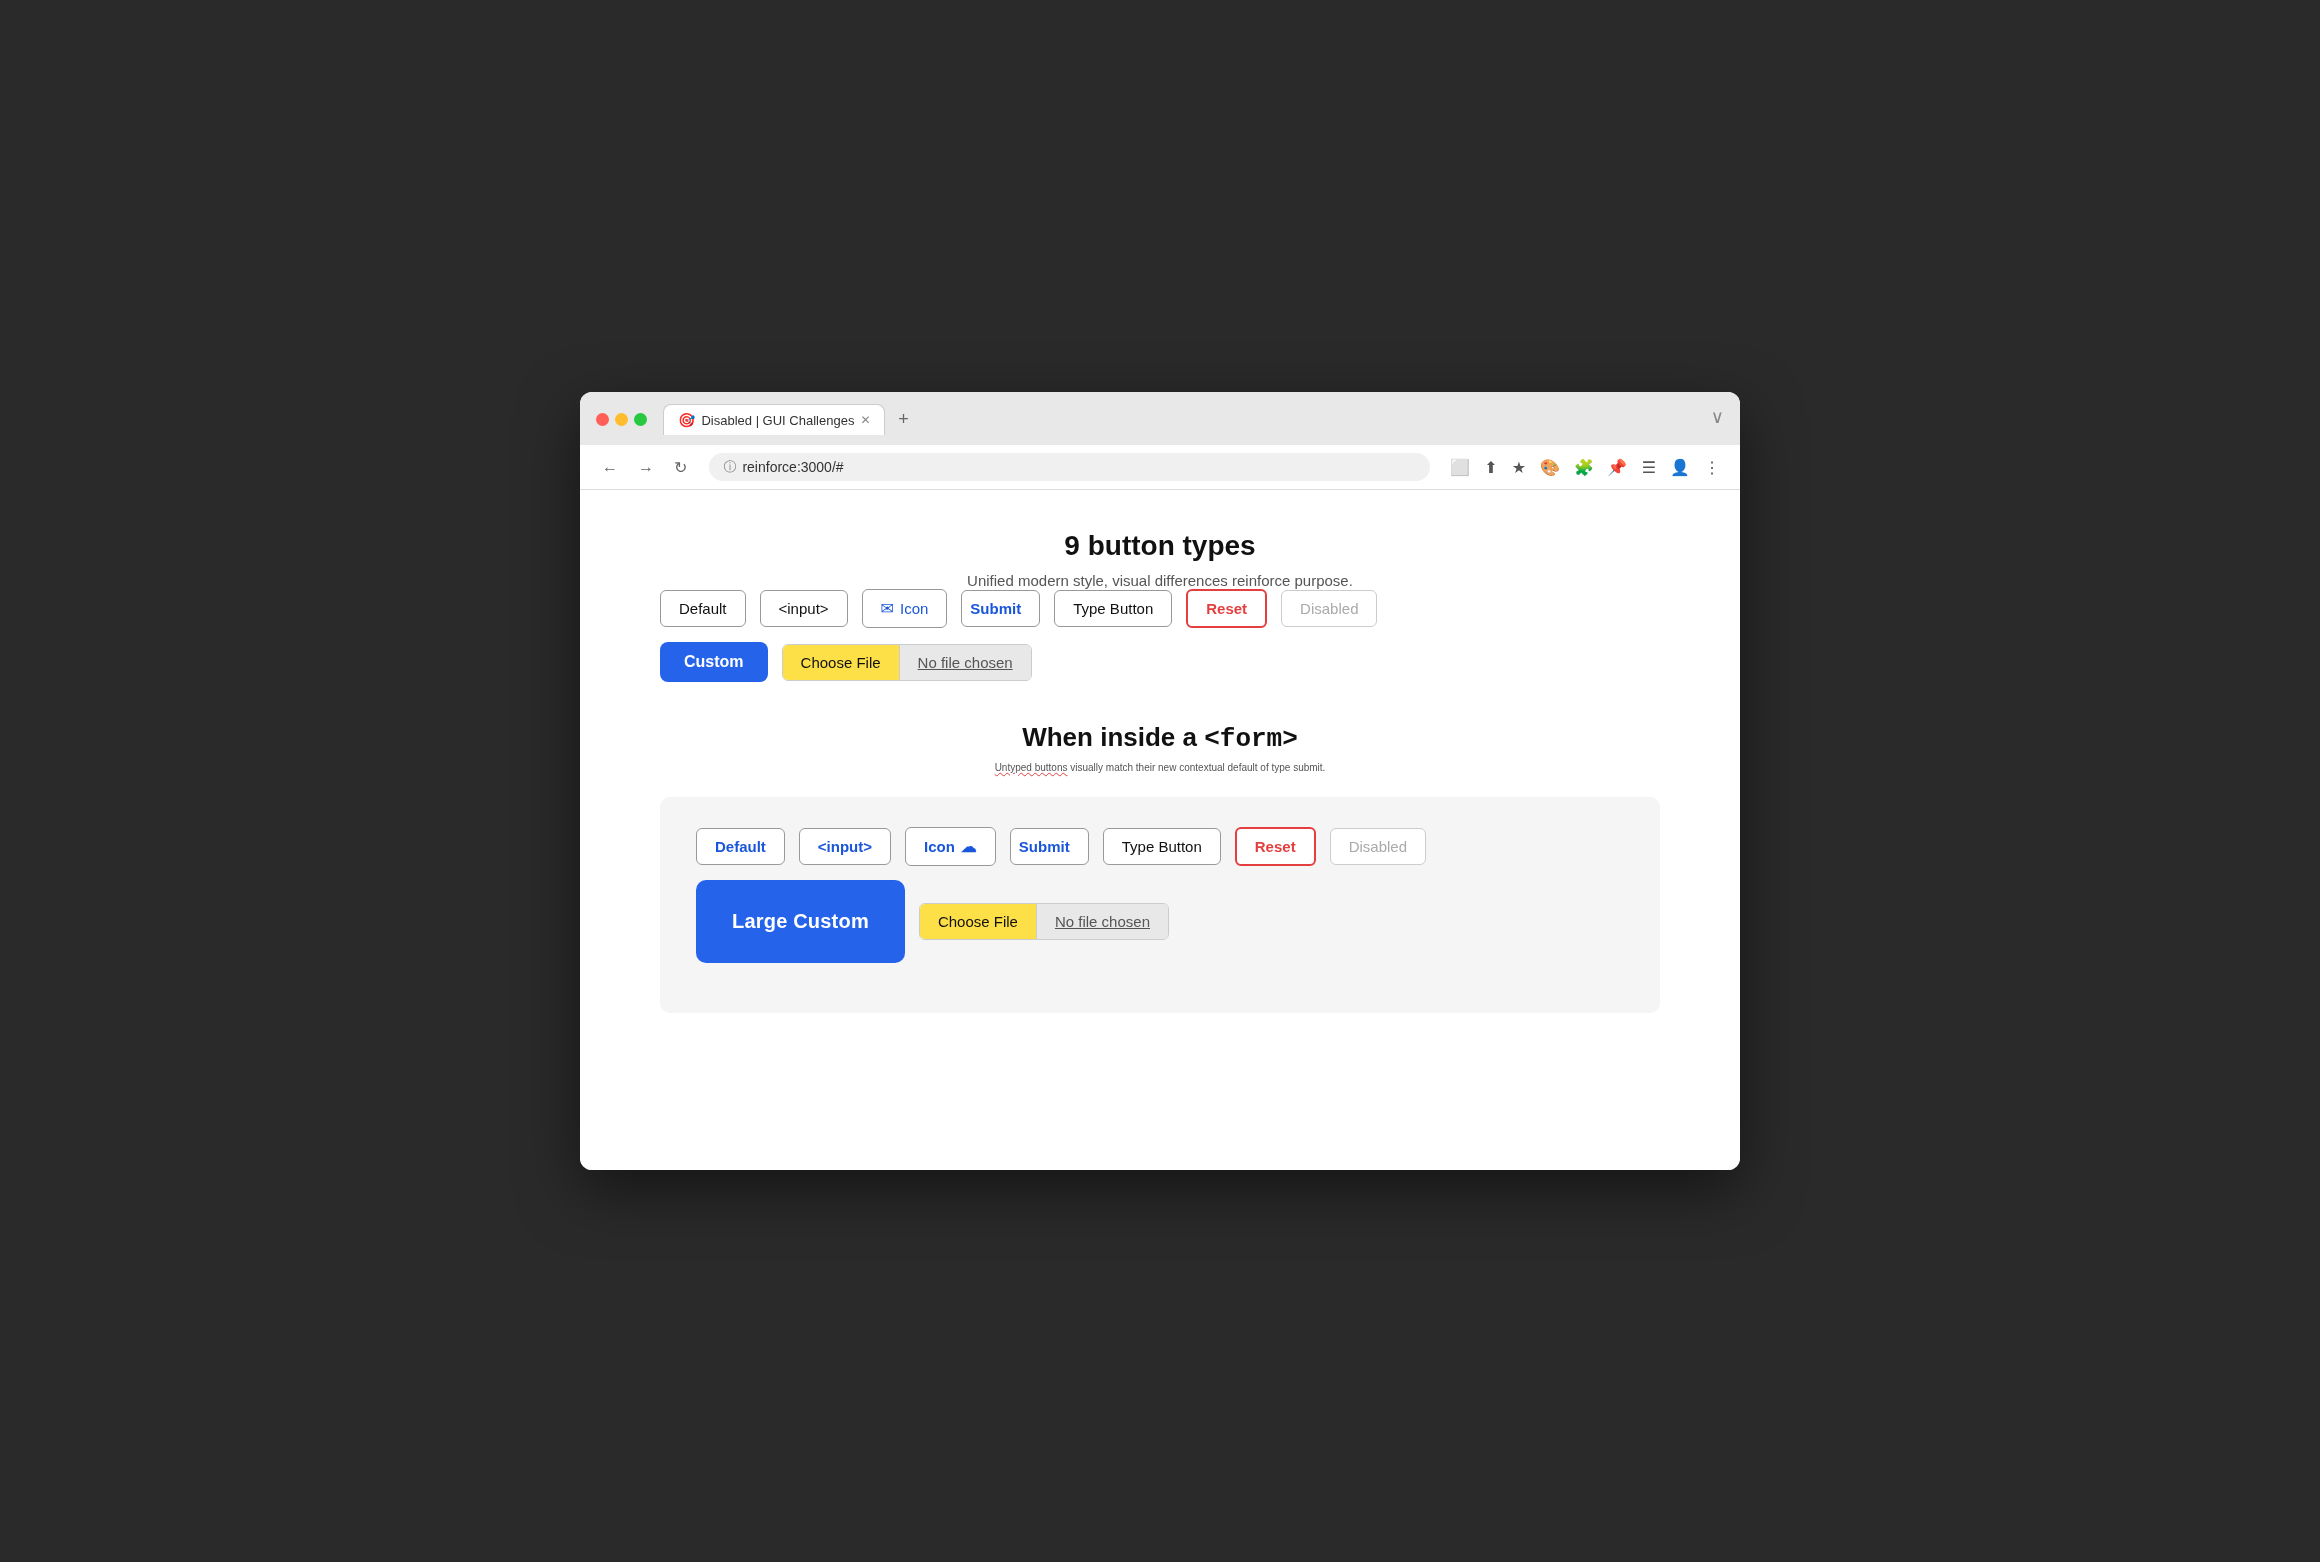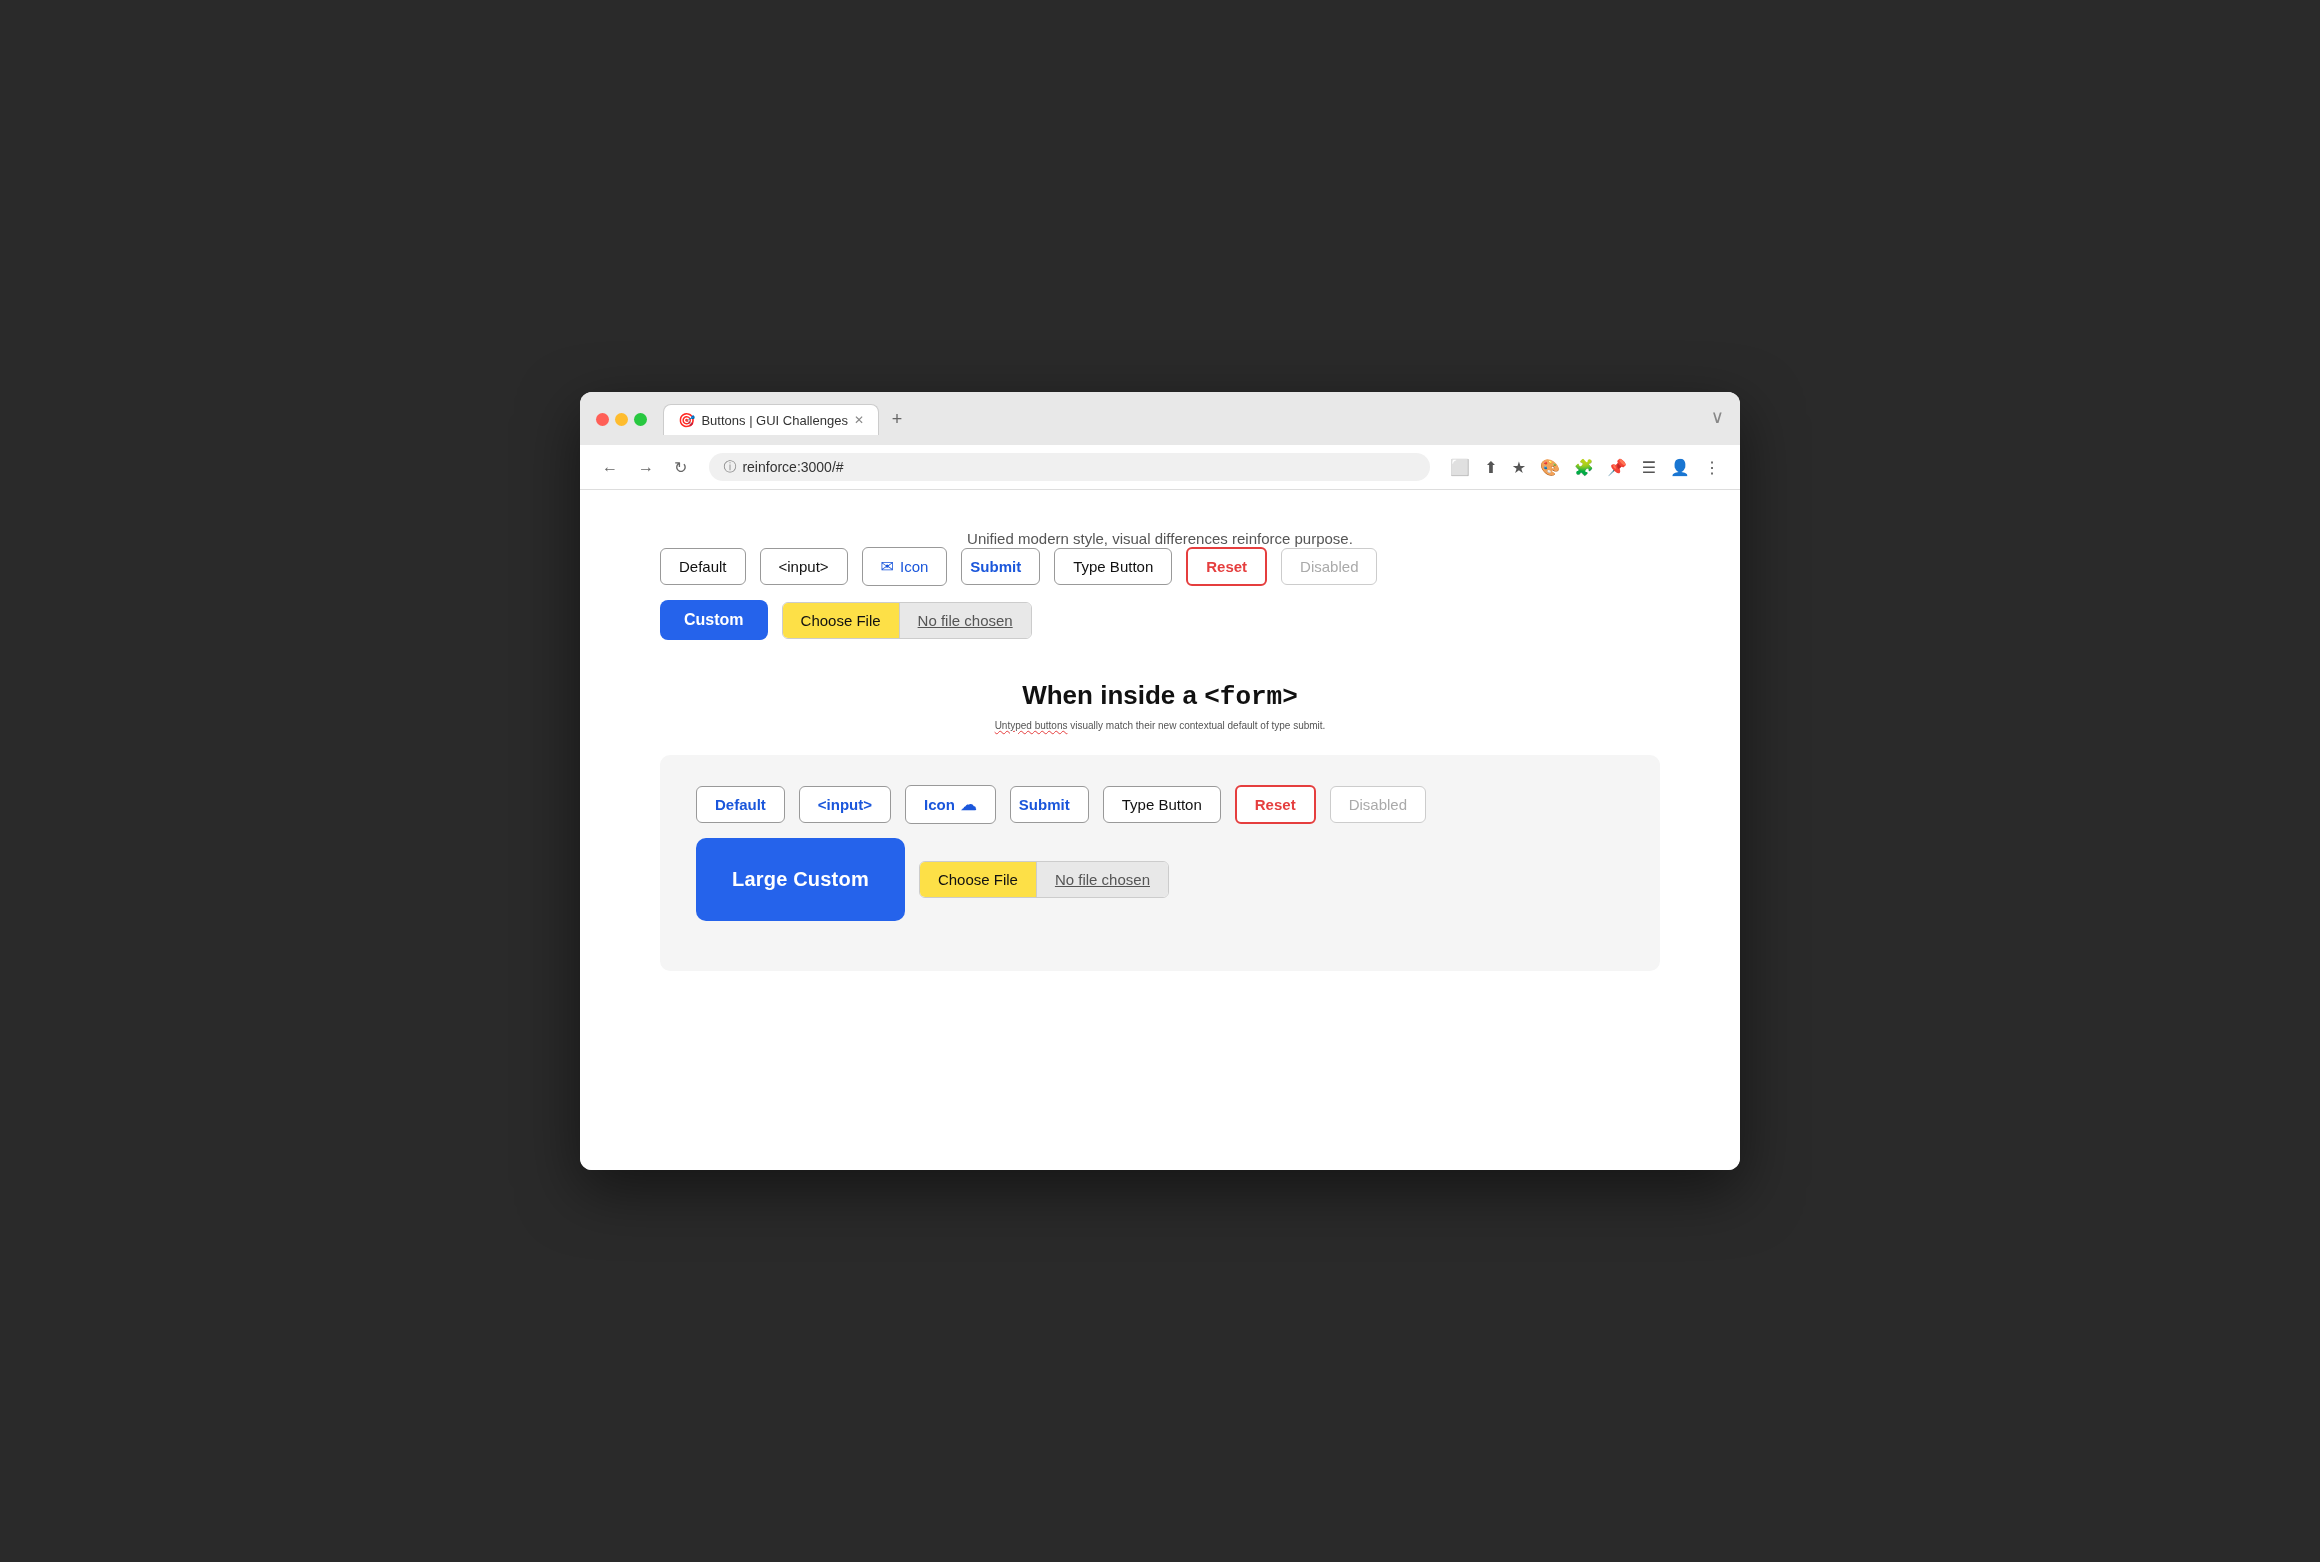--- a/index.html
+++ b/index.html
@@ -370,21 +370,21 @@
   <div class="title-bar">
     <div class="title-bar-top">
       <div class="traffic-lights">
         <div class="traffic-light tl-red"></div>
         <div class="traffic-light tl-yellow"></div>
         <div class="traffic-light tl-green"></div>
       </div>
       <div class="tabs-row">
         <div class="tab">
           <span class="tab-icon">🎯</span>
-          <span>Buttons | GUI Challenges</span>
+          <span>Disabled | GUI Challenges</span>
           <span class="tab-close">✕</span>
         </div>
         <div class="tab-new">+</div>
       </div>
       <div style="margin-left:auto; color:#888; font-size:18px; margin-bottom:6px;">∨</div>
     </div>
   </div>
 
   <div class="nav-bar">
     <button class="nav-btn">←</button>
@@ -402,20 +402,21 @@
       <button class="nav-action-btn">🧩</button>
       <button class="nav-action-btn">📌</button>
       <button class="nav-action-btn">☰</button>
       <button class="nav-action-btn">👤</button>
       <button class="nav-action-btn">⋮</button>
     </div>
   </div>
 
   <div class="page-content">
 
+    <h1 class="page-title">9 button types</h1>
     <p class="page-subtitle">Unified modern style, visual differences reinforce purpose.</p>
 
     <div class="button-row">
       <button class="btn btn-default">
         <span>Default</span>
       </button>
       <button class="btn btn-input">
         <span>&lt;input&gt;</span>
       </button>
       <button class="btn btn-icon">

